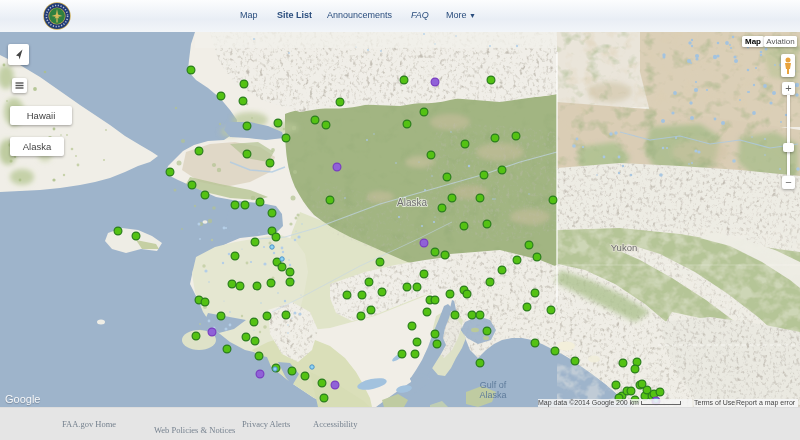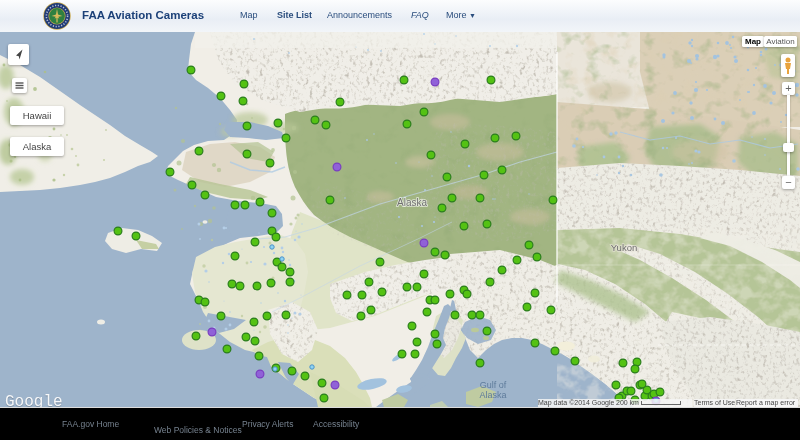--- a/index.html
+++ b/index.html
@@ -4,21 +4,21 @@
 body { width:800px; height:440px; overflow:hidden; font-family:"Liberation Sans",sans-serif; position:relative; background:#fff; }
 .nav { position:absolute; left:0; top:0; width:800px; height:32px; background:linear-gradient(180deg,#fcfdfe 0%,#e9eef5 60%,#f2f5f9 100%); }
 .brand { position:absolute; left:82px; top:9px; font-size:11.5px; font-weight:bold; color:#1b4078; }
 .navlinks { position:absolute; top:10px; font-size:9px; color:#2a4d7d; }
 .alertbox { position:absolute; left:509px; top:0; width:142px; height:29px; background:#f7d8d8; }
 .alerttxt { position:absolute; left:10px; top:11px; font-size:8px; color:#cc3b37; }
 .badge { position:absolute; left:116px; top:9px; width:12px; height:11px; background:#d9534f; border-radius:2.5px; color:#fff; font-size:8px; font-weight:bold; text-align:center; line-height:11px; }
 .map { position:absolute; left:0; top:32px; width:800px; height:375px; }
 .ctl { position:absolute; background:#fff; border-radius:2px; box-shadow:0 1px 3px rgba(0,0,0,0.35); }
 .st-btn { position:absolute; background:#fff; font-size:8px; color:#565656; box-shadow:0 1px 3px rgba(0,0,0,0.3); border-radius:1.5px; text-align:center; }
-.footer { position:absolute; left:0; top:407px; width:800px; height:33px; background:#000000; border-top:1px solid #ddd; }
+.footer { position:absolute; left:0; top:407px; width:800px; height:33px; background:#e5e5e5; border-top:1px solid #ddd;font-family:Liberation Serif, serif; }
 .footer span { position:absolute; top:11px; font-size:8.5px; color:#76828f; }
 .gm-attr { position:absolute; font-size:7px; color:#444; background:rgba(245,245,245,0.85); height:8px; line-height:8px; white-space:nowrap; overflow:hidden; }
 </style></head><body>
 
 <div class="map">
 <svg width="800" height="375" viewBox="0 0 800 375">
 <defs>
 <filter id="mtn" x="-2%" y="-2%" width="104%" height="104%" color-interpolation-filters="sRGB">
   <feTurbulence type="fractalNoise" baseFrequency="0.3 0.26" numOctaves="3" seed="5"></feTurbulence>
   <feColorMatrix type="matrix" values="0 0 0 0 0.75  0 0 0 0 0.73  0 0 0 0 0.69  1.6 1.6 1.6 0 -2.45"></feColorMatrix>
@@ -552,56 +552,55 @@
 </div>
 <div class="ctl" style="left:12px; top:46px; width:15px; height:15px;">
   <svg width="15" height="15">
         <g stroke="#555" stroke-width="1.4">
           <line x1="3.5" y1="5" x2="11.5" y2="5"></line>
           <line x1="3.5" y1="7.5" x2="11.5" y2="7.5"></line>
           <line x1="3.5" y1="10" x2="11.5" y2="10"></line>
         </g>
       </svg>
 </div>
-<div class="ctl" style="left:10px; top:74px; width:54px; height:19px; font-size:9.5px; color:#444; text-align:center; line-height:19px;">Hawaii</div>
+<div class="ctl" style="left:10px; top:74px; width:62px; height:19px; font-size:9.5px; color:#444; text-align:center; line-height:19px;">Hawaii</div>
 <div class="ctl" style="left:10px; top:105px; width:54px; height:19px; font-size:9.5px; color:#444; text-align:center; line-height:19px;">Alaska</div>
 
 <div class="st-btn" style="left:742px; top:4px; width:22px; height:11px; line-height:11px; font-weight:bold; color:#000;">Map</div>
 <div class="st-btn" style="left:764px; top:4px; width:33px; height:11px; line-height:11px;">Aviation</div>
 
 <div class="ctl" style="left:781px; top:22px; width:14px; height:23px;">
   <svg width="14" height="23">
         <circle cx="7" cy="6" r="2.5" fill="#e8a33d"></circle>
         <path d="M4,9 L10,9 L9,15 L8,15 L8,20 L6,20 L6,15 L5,15 Z" fill="#e8a33d"></path>
       </svg>
 </div>
 <div class="ctl" style="left:782px; top:50px; width:13px; height:13px; text-align:center; line-height:13px; font-size:11px; color:#666;">+</div>
 <div style="position:absolute; left:787px; top:63px; width:3px; height:81px; background:#fff; box-shadow:0 0 2px rgba(0,0,0,0.3);"></div>
 <div class="ctl" style="left:783px; top:111px; width:11px; height:9px;"></div>
 <div class="ctl" style="left:782px; top:144px; width:13px; height:13px; text-align:center; line-height:13px; font-size:11px; color:#666;">−</div>
 
-<div style="position:absolute; left:5px; top:361px; color:rgba(255,255,255,0.92); font-size:16px; font-family:Liberation Mono, monospace; text-shadow:0 1px 1px rgba(0,0,0,0.25);">Google</div>
+<div style="position:absolute; left:5px; top:361px; color:rgba(255,255,255,0.92); font-size:11px; font-family:Liberation Sans, sans-serif; text-shadow:0 1px 1px rgba(0,0,0,0.25);">Google</div>
 
 <div class="gm-attr" style="left:538px; top:367px; width:78px;">Map data ©2014 Google</div>
 <div class="gm-attr" style="left:616px; top:367px; width:76px;">200 km <span style="display:inline-block; width:40px; height:4px; border:1px solid #666; border-top:none; vertical-align:middle;"></span></div>
 <div class="gm-attr" style="left:694px; top:367px; width:41px;">Terms of Use</div>
 <div class="gm-attr" style="left:736px; top:367px; width:62px; background:#f5f5f5;">Report a map error</div>
 </div>
 
 <div class="nav">
   <svg style="position:absolute; left:43px; top:2px;" width="28" height="28" viewBox="0 0 28 28">
     <circle cx="14" cy="14" r="13.7" fill="#c9a84c"></circle>
     <circle cx="14" cy="14" r="13" fill="#1f3a75"></circle>
     <circle cx="14" cy="14" r="10.6" fill="none" stroke="#b8c0da" stroke-width="1.6" stroke-dasharray="1.2 1.6"></circle>
     <circle cx="14" cy="14" r="8.6" fill="#c9a84c"></circle>
     <circle cx="14" cy="14" r="7.9" fill="#2e8040"></circle>
     <path d="M14,6.8 L15,12.6 L19.5,14 L15.2,14.8 L16.5,16.5 L14,15.8 L11.5,16.5 L12.8,14.8 L8.5,14 L13,12.6 Z" fill="#d9b95c"></path>
     <rect x="13.4" y="13" width="1.2" height="7.5" fill="#d9b95c"></rect>
   </svg>
-  <div class="brand">FAA Aviation Cameras</div>
   <span class="navlinks" style="left:240px;">Map</span>
   <span class="navlinks" style="left:277px;font-weight:bold;">Site List</span>
   <span class="navlinks" style="left:327px;">Announcements</span>
   <span class="navlinks" style="left:411px;font-style:italic;">FAQ</span>
   <span class="navlinks" style="left:446px;">More <span style="font-size:7px;">▼</span></span>
 </div>
 
 <div class="footer">
   <span style="left:62px;">FAA.gov Home</span>
   <span style="left:154px;margin-top:6px;">Web Policies &amp; Notices</span>

